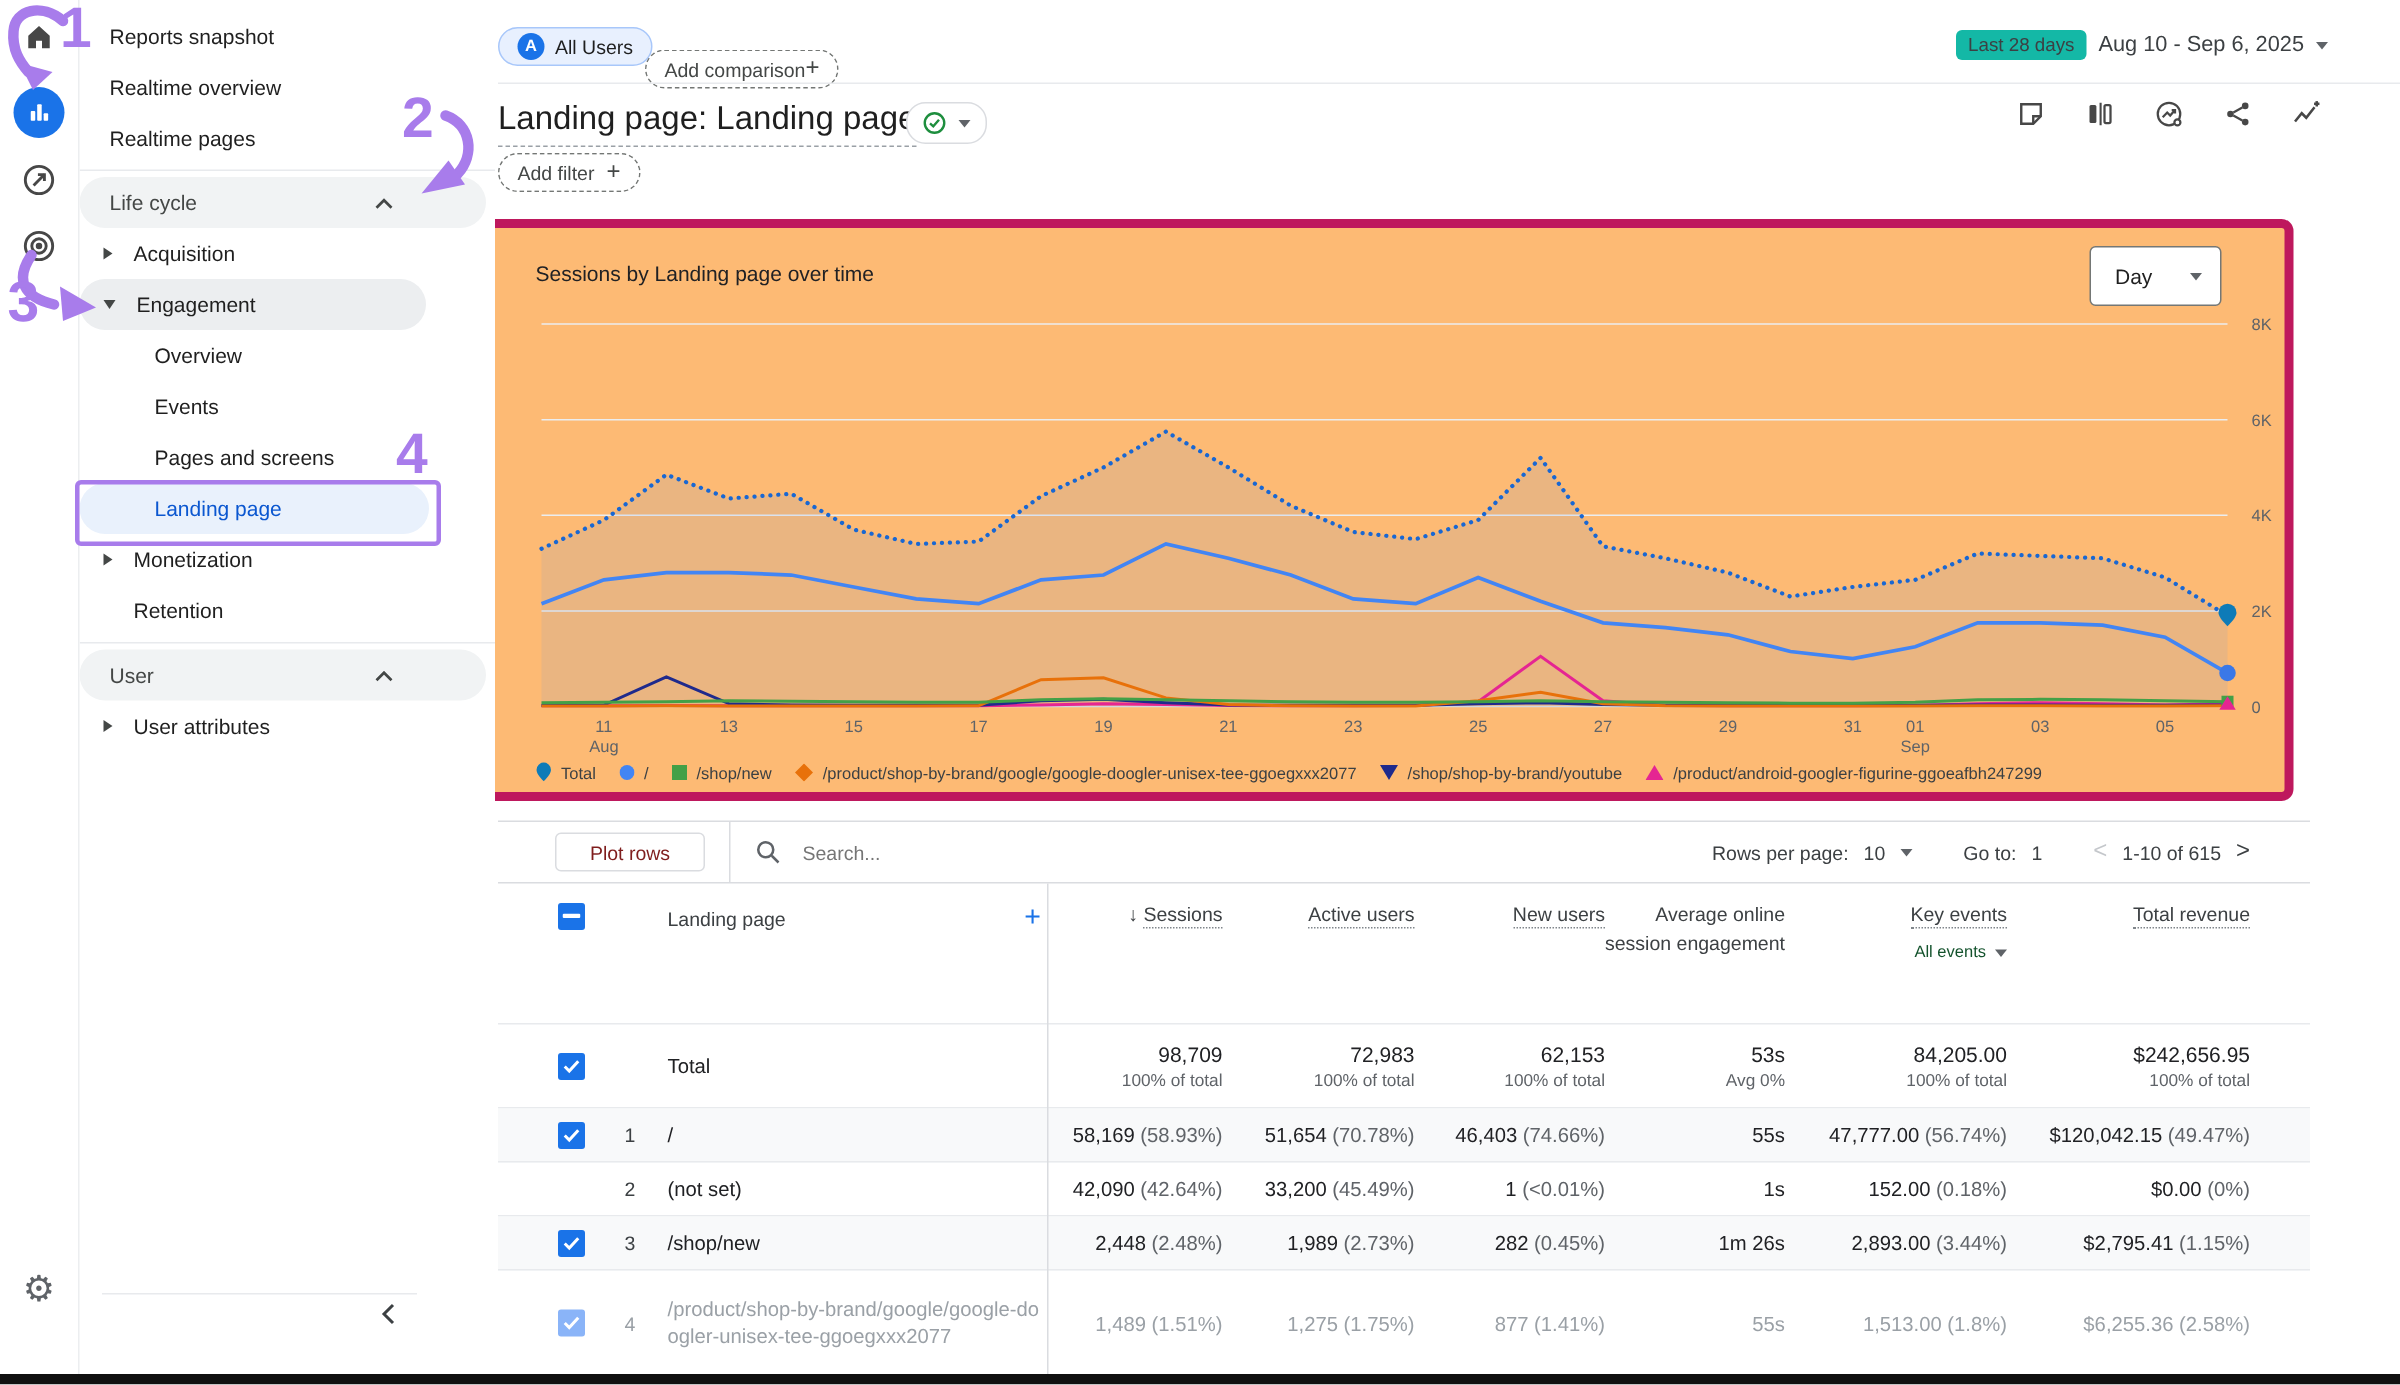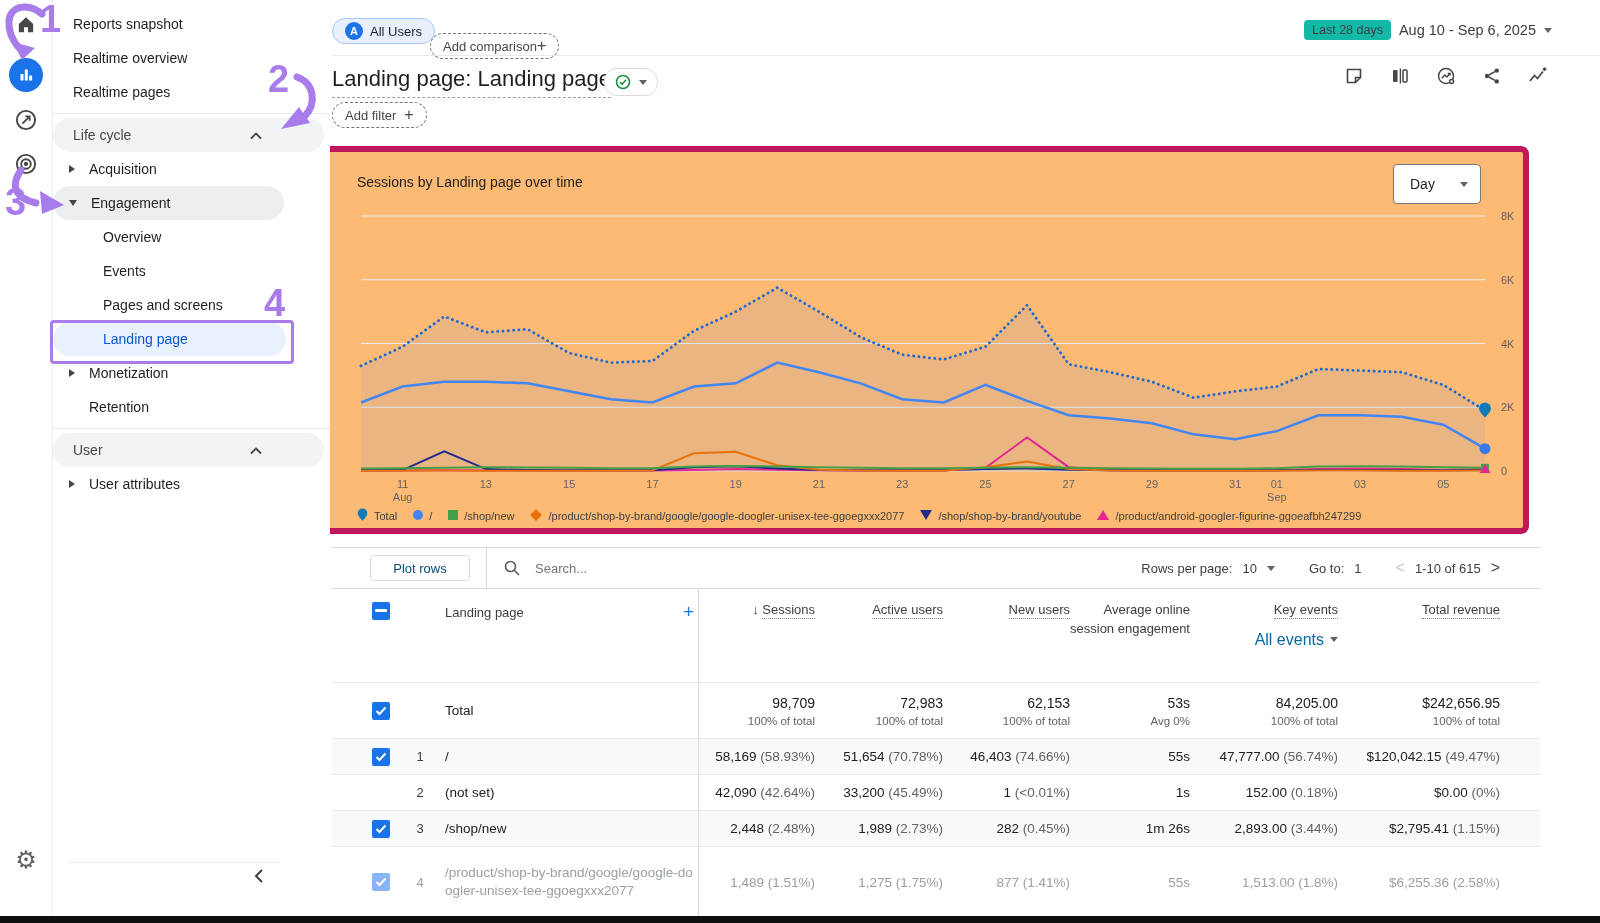--- a/index.html
+++ b/index.html
@@ -79,21 +79,21 @@
           gap:16px;font-size:11px;color:#3c4043}
   .lg-item{display:inline-flex;align-items:center;gap:6px}
 
   
   #table{left:332px;top:547px;width:1208px;height:369px;border-top:1px solid #dadce0;
          box-sizing:border-box;background:#fff}
   #tbl-vdiv{position:absolute;left:366px;top:41px;bottom:0;width:1px;background:#dadce0}
   #tbl-controls{height:41px;display:flex;align-items:center;border-bottom:1px solid #dadce0;
                 box-sizing:border-box}
   #plot-rows{margin-left:38px;width:100px;height:26px;border:1px solid #dadce0;border-radius:4px;
-             background:#fff;font-size:13px;color:#0c4a6e;font-family:inherit}
+             background:#fff;font-size:13px;color:#7f1d1d;font-family:inherit}
   #ctrl-vdiv{width:1px;height:40px;background:#dadce0;margin-left:16px}
   #search-wrap{display:flex;align-items:center;gap:12px;margin-left:16px;flex:0 0 auto}
   #search-input{border:none;outline:none;font-size:13px;color:#5f6368;width:160px;font-family:inherit}
   #pager{margin-left:auto;display:flex;align-items:center;gap:10px;font-size:13px;color:#3c4043;
          padding-right:40px}
   .pg-gap{width:14px}
   .pg-chevron{font-size:16px;color:#3c4043;font-weight:500}
   .pg-chevron.disabled{color:#c4c7cb}
   .trow{display:grid;grid-template-columns:68px 40px 258px 117px 128px 127px 120px 148px 162px;
         padding-right:40px;box-sizing:border-box;align-items:center}
@@ -105,21 +105,21 @@
   .cb{width:18px;height:18px;border-radius:2px;background:#1a73e8;margin-left:40px;
       display:flex;align-items:center;justify-content:center;flex:0 0 auto}
   .cb.faded{background:#8ab4f8}
   .idx{font-size:13px;color:#3c4043;text-align:center}
   .namecell{padding-left:5px;font-size:13.5px;color:#202124;line-height:1.3;word-break:break-all}
   .tc{font-size:13.5px;color:#202124;text-align:right;white-space:nowrap}
   .tc .pct{color:#5f6368}
   .faded-txt,.faded-txt .pct{color:#9aa0a6 !important}
   .th{font-size:13px;color:#3c4043;text-align:right;line-height:1.45}
   .du{border-bottom:1px dotted #80868b;padding-bottom:1px}
-  .th-sub{margin-top:8px;font-size:16px;color:#0369a1;display:inline-flex;align-items:center;gap:6px}
+  .th-sub{margin-top:8px;font-size:11px;color:#14532d;display:inline-flex;align-items:center;gap:6px}
   .dim-head{display:flex;justify-content:space-between;align-items:center;padding-left:5px;
             font-size:13px;color:#3c4043}
   .plus-blue{color:#1a73e8;font-size:19px;font-weight:400;margin-right:4px}
   .tv{font-size:14px;color:#202124;text-align:right;white-space:nowrap}
   .ts{font-size:11.5px;color:#5f6368;margin-top:4px;text-align:right;white-space:nowrap}
   #bottom-strip{position:absolute;left:0;bottom:0;width:1600px;height:7px;background:#101010;z-index:50}
 </style>
 </head>
 <body>
 

